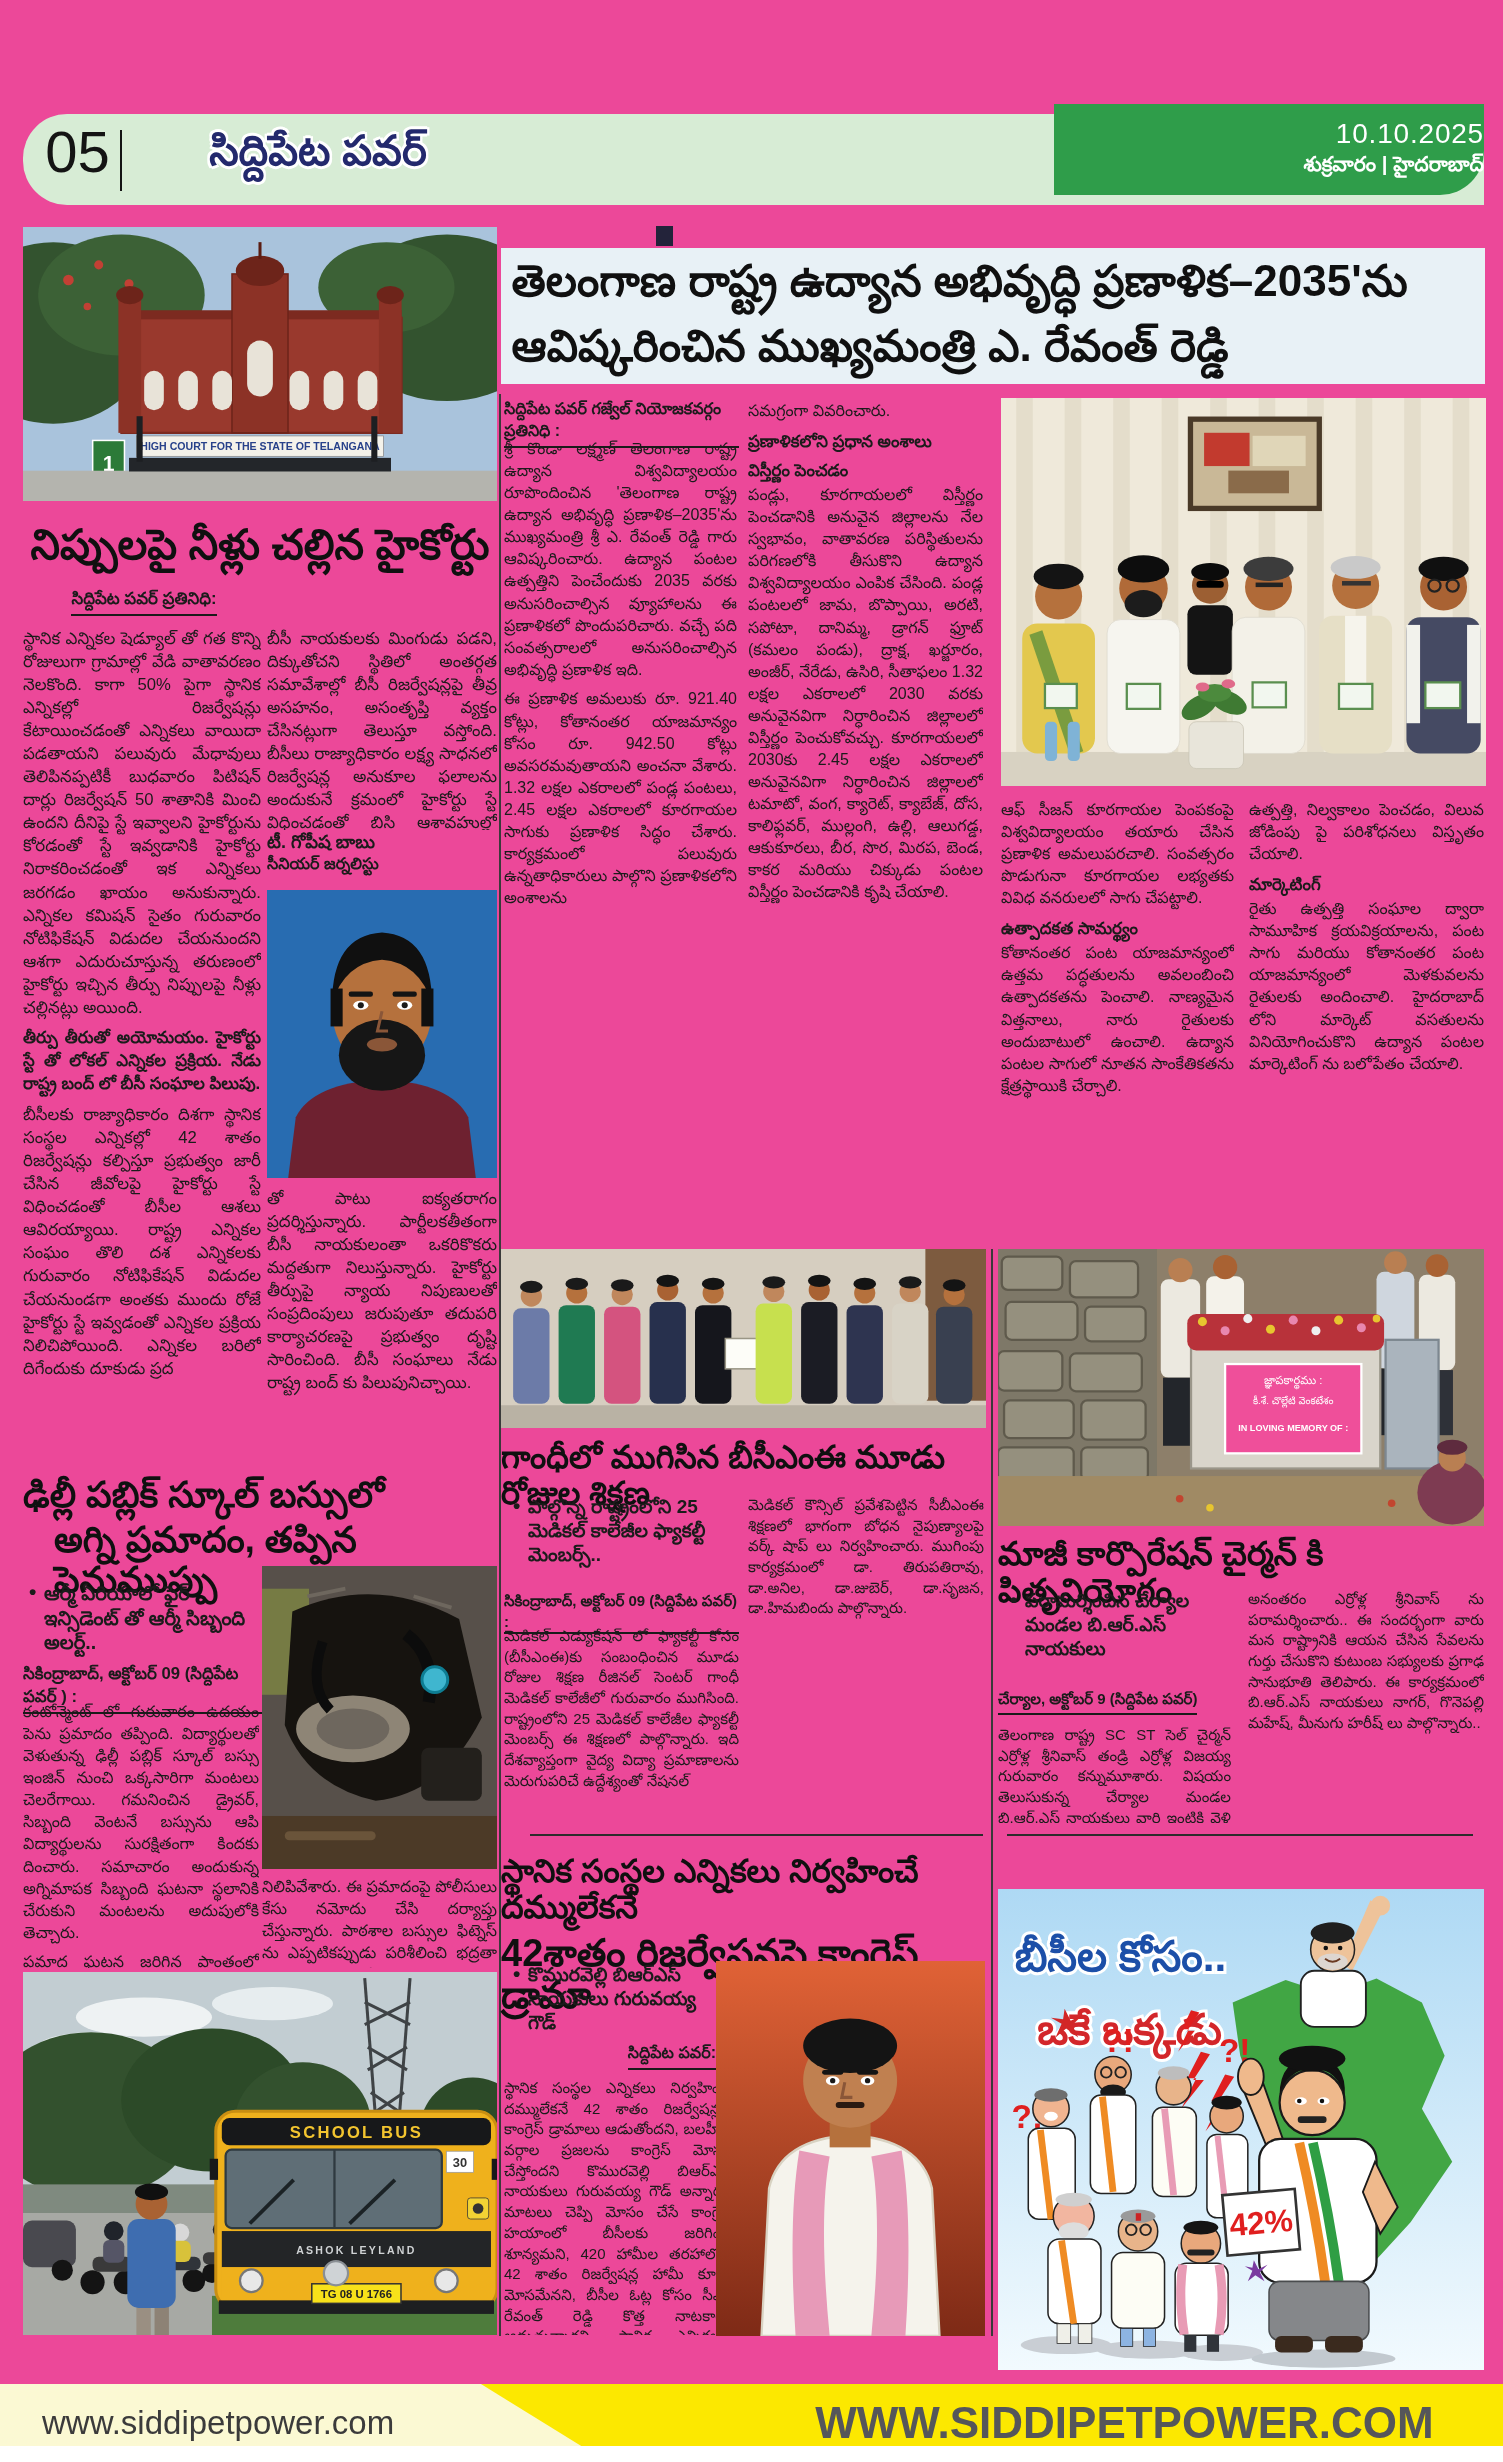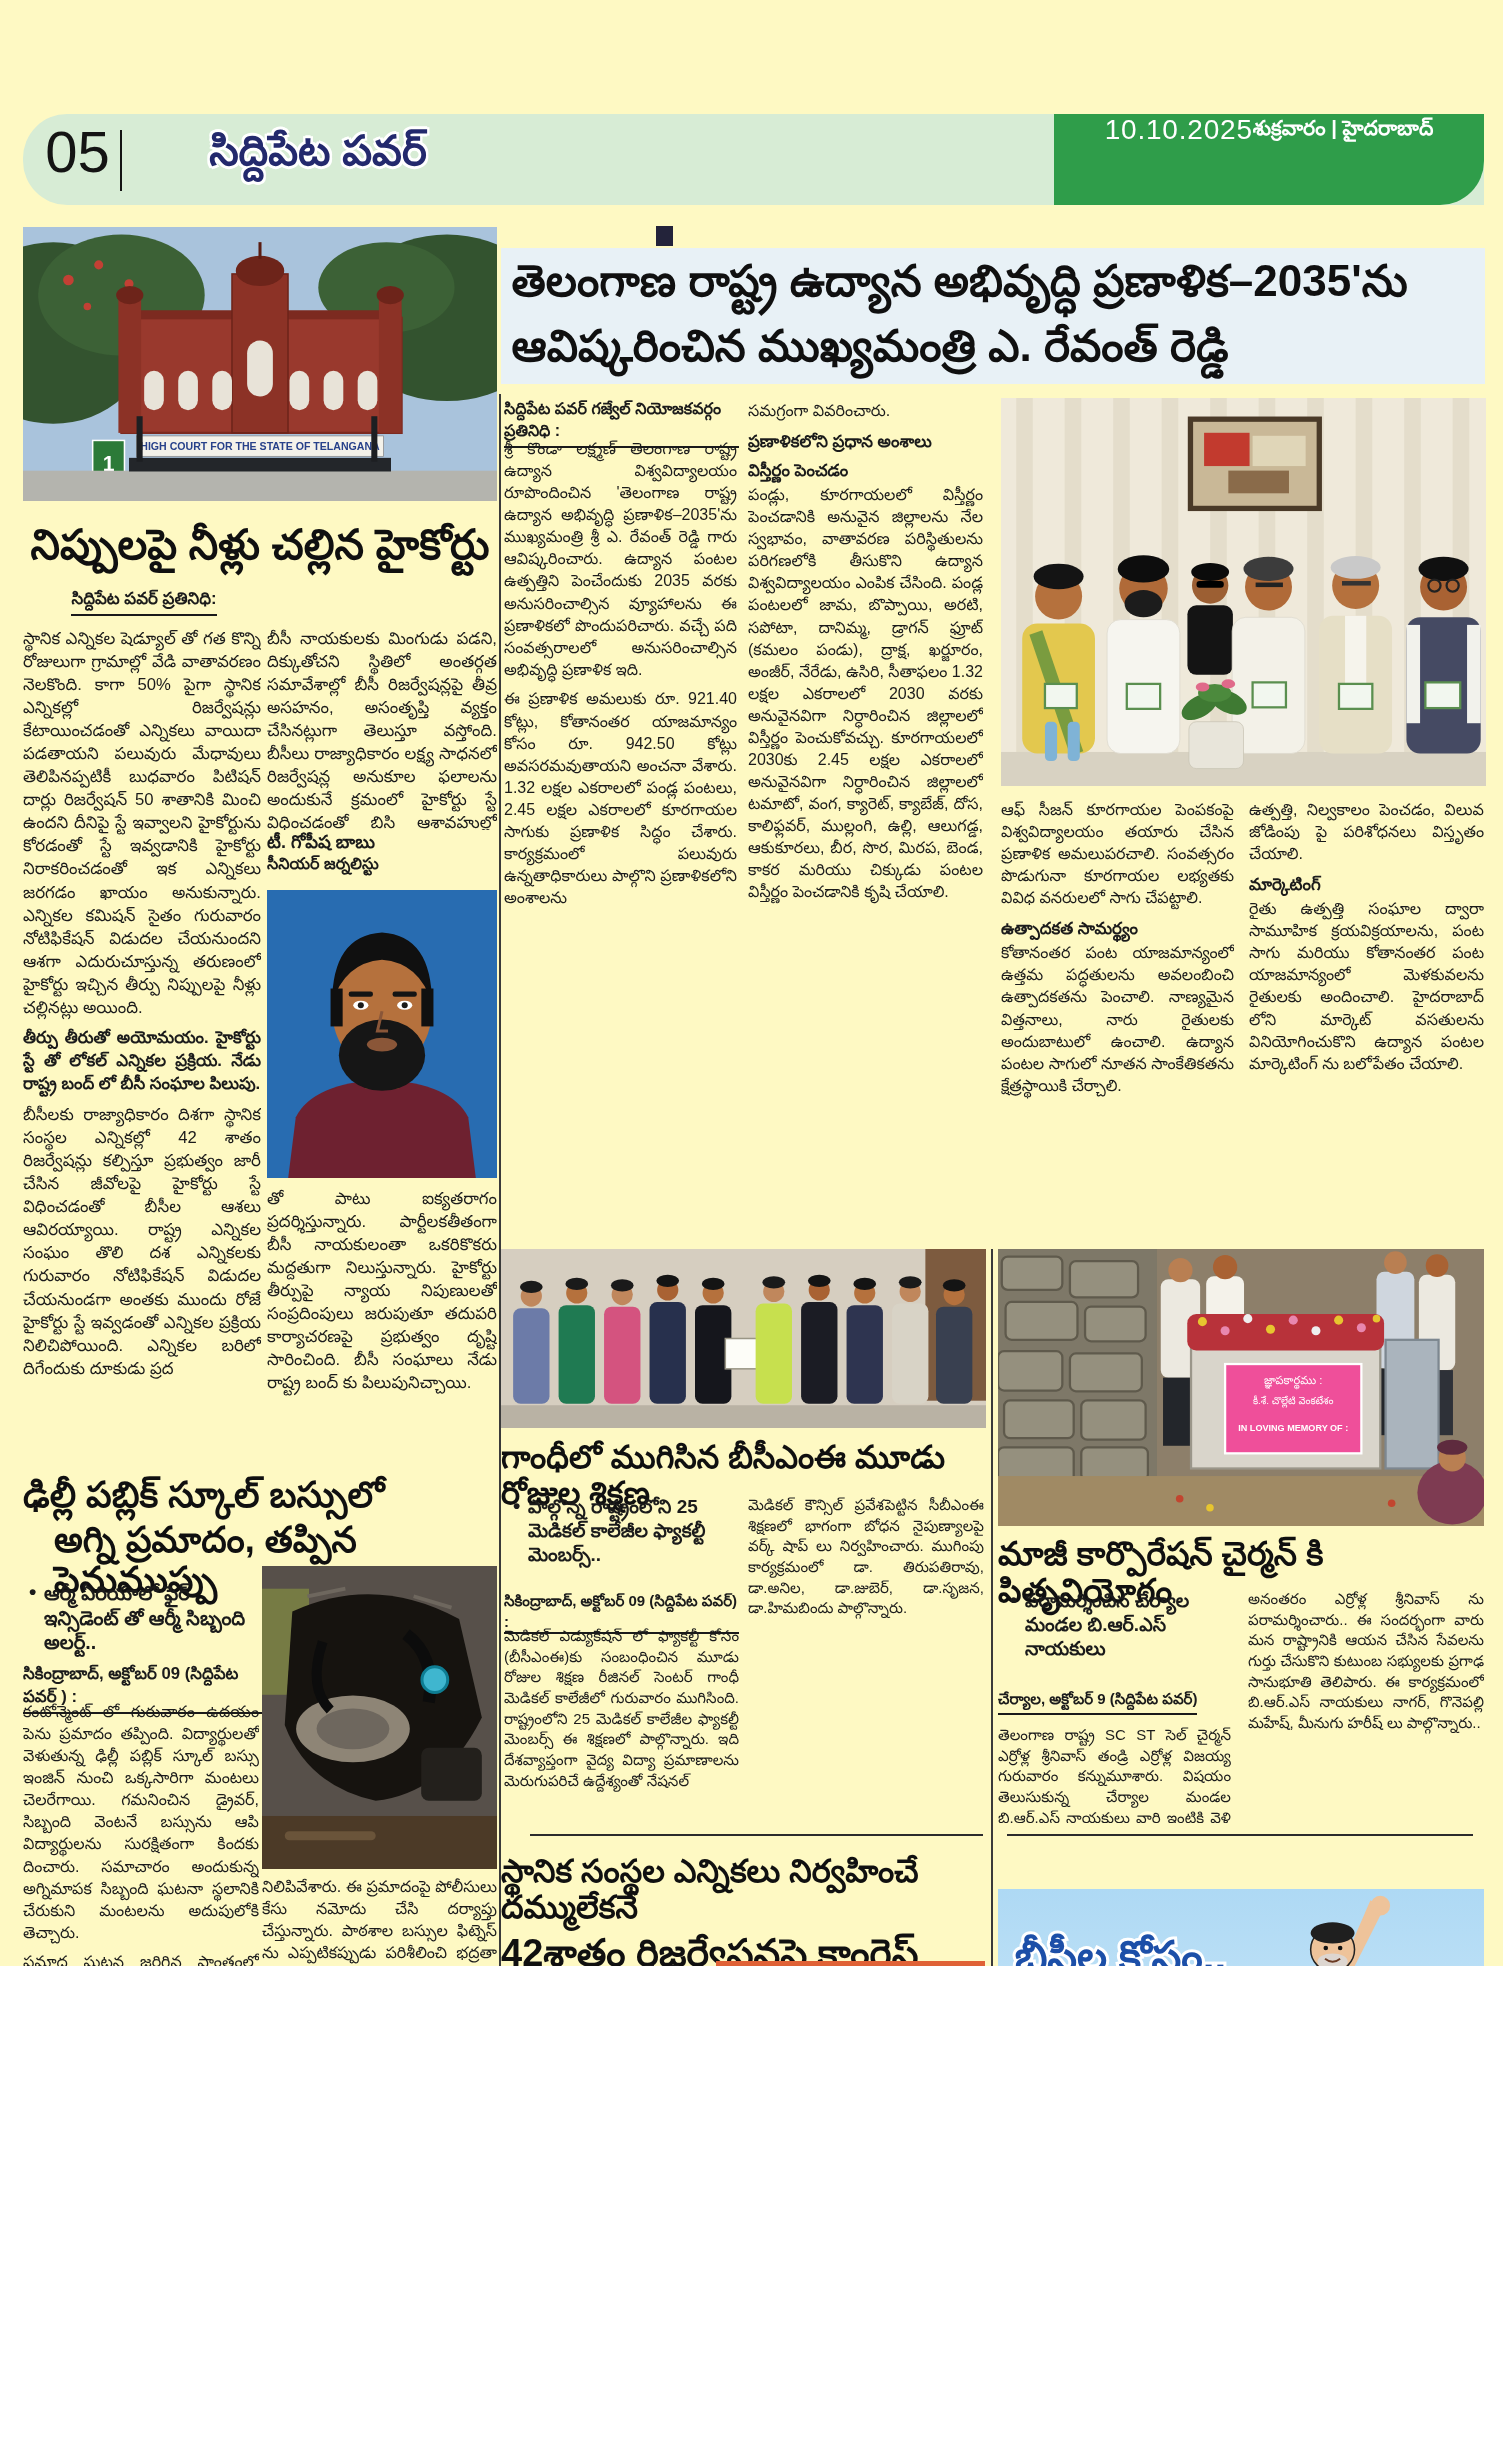--- a/index.html
+++ b/index.html
@@ -1,17 +1,17 @@
 <!DOCTYPE html>
 <html style="font-size:12px"><head>
 <meta charset="utf-8">
 <title>Siddipet Power - Page 05</title>
 <style>
   html,body{margin:0;padding:0;background:#fff;}
-  #paper{position:relative;width:1503px;height:1966px;background:#fef9c3;overflow:hidden;
+  #paper{position:relative;width:1503px;height:2446px;background:#ec4899;overflow:hidden;
          font-family:"Liberation Sans",sans-serif;color:#1b1b1b;}
   .abs{position:absolute;}
   .photo{position:absolute;overflow:hidden;background:#ccc;}
   .photo svg{display:block;width:100%;height:100%;}
   .headline{font-weight:bold;color:#101010;line-height:1.12;}
   .body-col{font-size:16px;line-height:1.38;text-align:justify;overflow:hidden;}
   .body-col p{margin:0 0 7.6px 0;}
   .byline{font-weight:bold;border-bottom:2.3px solid #1a1a1a;padding-bottom:2.3px;display:inline-block;}
   .subhead{font-weight:bold;font-size:16.7px;margin:6px 0 2.3px 0;}
   .boldblock{font-weight:bold;}
@@ -25,22 +25,22 @@
 </style>
 </head>
 <body>
 
 <div id="paper">
 
   <div class="abs" style="left:23px;top:114px;width:1461px;height:91px;background:#d7ecd5;border-radius:44px 0 0 44px;"></div>
   <div class="abs" style="left:36px;top:118px;width:83px;font-size:58px;color:#141414;text-align:center;">05</div>
   <div class="abs" style="left:120px;top:130px;width:2.3px;height:61px;background:#141414;"></div>
   <div class="abs masthead-text" style="left:140px;top:127px;width:356px;font-size:42px;text-align:center;">సిద్దిపేట పవర్</div>
-  <div class="abs" style="left:1054px;top:114px;width:430px;height:91px;background:#2f9d4a;border-radius:0 0 44px 0;
-              display:flex;flex-direction:row;align-items:flex-start;justify-content:center;color:#fff;">
+  <div class="abs" style="left:1054px;top:104px;width:430px;height:91px;background:#2f9d4a;border-radius:0 0 44px 0;
+              display:flex;flex-direction:column;align-items:flex-end;justify-content:center;color:#fff;">
     <div style="font-size:28px;letter-spacing:0.8px;">10.10.2025</div>
     <div style="font-size:20.4px;font-weight:bold;margin-top:3px;">శుక్రవారం | హైదరాబాద్</div>
   </div>
 
   <div class="abs" style="left:656px;top:226px;width:16.7px;height:19.7px;background:#23233a;"></div>
 
   <div class="photo" style="left:23px;top:227px;width:474px;height:274px;">
     <svg viewBox="0 0 626 362" preserveAspectRatio="none">
       <rect width="626" height="362" fill="#a9c3dc"></rect>
       <ellipse cx="40" cy="140" rx="130" ry="120" fill="#33532f"></ellipse>

